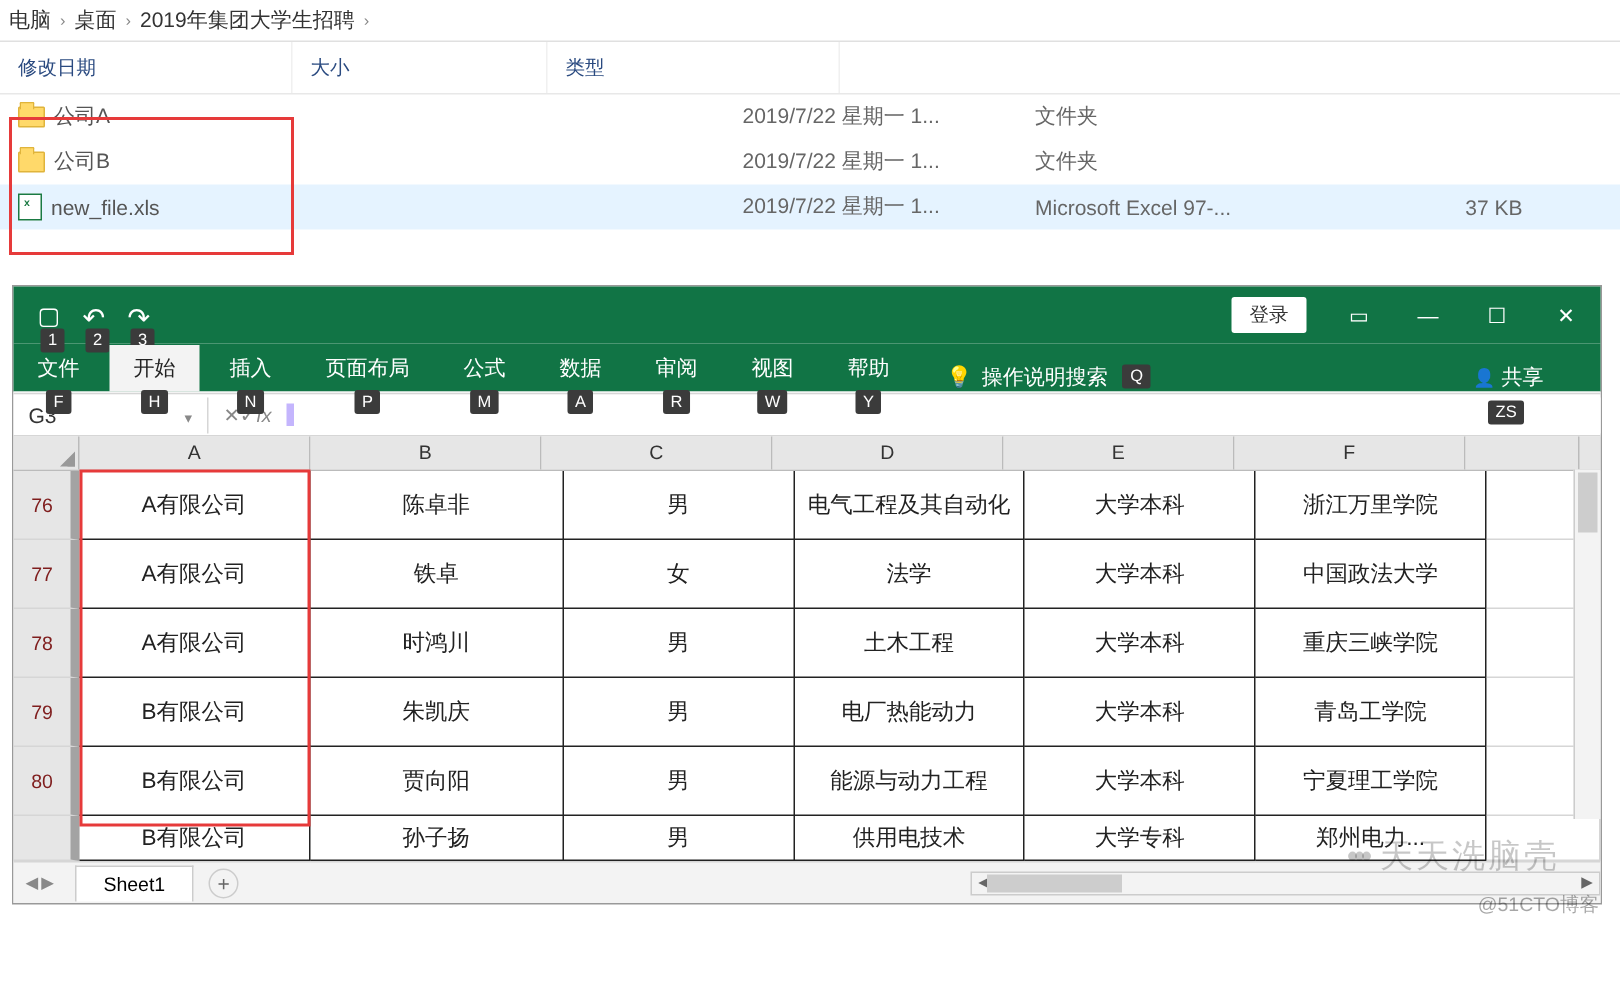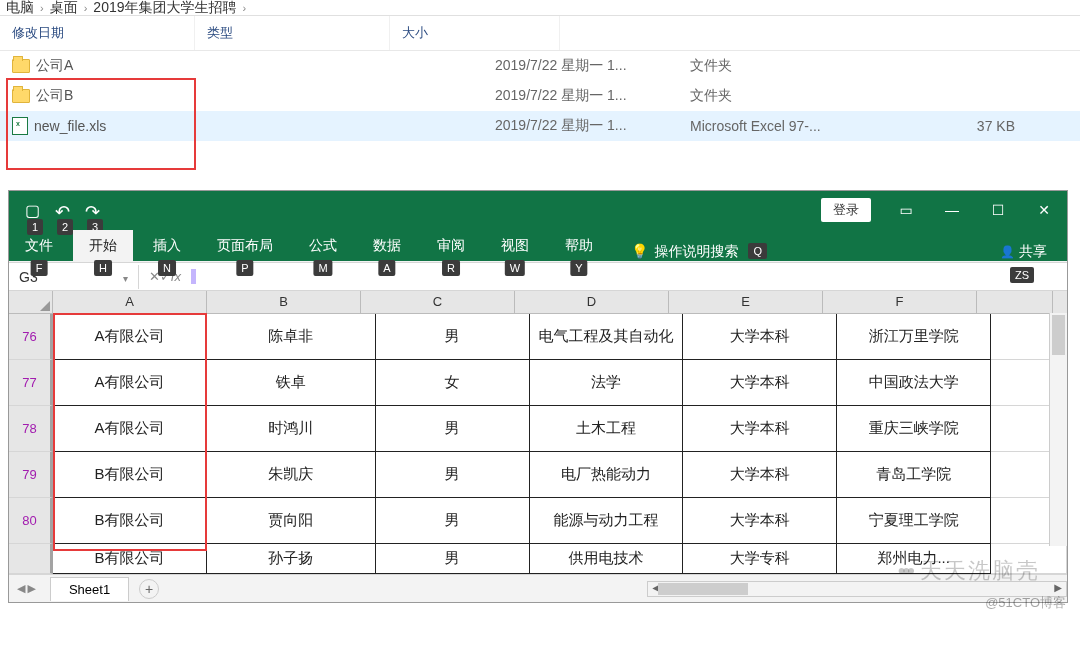--- a/index.html
+++ b/index.html
@@ -1,20 +1,20 @@
 <!DOCTYPE html>
 <html><head>
 <meta charset="utf-8">
 <style>
 * { margin:0; padding:0; box-sizing:border-box; font-family:"Microsoft YaHei","Segoe UI",sans-serif; }
 body { width:1080px; height:658px; background:#fff; overflow:hidden; position:relative; }
 
 
 .explorer { position:absolute; left:0; top:0; width:1080px; }
-.breadcrumb { display:flex; align-items:center; gap:6px; padding:4px 6px; font-size:14px; color:#333; border-bottom:1px solid #e0e0e0; height:16px; }
+.breadcrumb { display:flex; align-items:center; gap:6px; padding:4px 6px; font-size:14px; color:#333; border-bottom:1px solid #e0e0e0; height:28px; }
 .breadcrumb .sep { color:#888; font-size:11px; }
 .headers { display:flex; border-bottom:1px solid #e8e8e8; font-size:13px; color:#2a4a80; background:#fff; }
 .headers .hc { padding:8px 12px; border-right:1px solid #f0f0f0; }
 .hc-sort { margin-left:auto; padding-right:20px; color:#888; font-size:10px; }
 .hc.name { width:495px; position:relative; }
 .hc.date { width:195px; }
 .hc.type { width:195px; }
 .hc.size { width:170px; text-align:left; }
 .filelist { }
 .row { display:flex; align-items:center; height:30px; font-size:14px; color:#555; }
@@ -45,21 +45,21 @@
 .winbtn.min:before{content:"—";}
 .winbtn.max:before{content:"☐";}
 .winbtn.close:before{content:"✕";}
 
 .ribbon-tabs { background:#117445; height:32px; display:flex; align-items:flex-end; gap:4px; color:#fff; font-size:14px;}
 .rtab { padding:7px 16px 6px; position:relative;}
 .rtab.active { background:#f3f3f3; color:#222;}
 .rtab .kb { left:50%; transform:translateX(-50%); top:30px;}
 .bulb { margin-left:18px; display:flex; align-items:flex-start; gap:6px;}
 .bulb:before { content:"💡"; font-size:14px;}
-.share { margin-left:auto; margin-right:20px; position:relative; display:flex; align-items:center; gap:4px;}
+.share { margin-left:auto; margin-right:38px; position:relative; display:flex; align-items:center; gap:4px;}
 .share:before { content:"👤"; font-size:12px;}
 
 .ribbon-body { background:#f3f3f3; height:2px; border-bottom:1px solid #d6d6d6;}
 
 .formula-bar { display:flex; align-items:center; height:28px; border-bottom:1px solid #d6d6d6; background:#fff;}
 .name-box { width:130px; border-right:1px solid #d6d6d6; padding:4px 10px; font-size:14px; color:#333; display:flex; align-items:center; justify-content:space-between;}
 .name-box .dd:after{ content:"▾"; color:#888; font-size:10px;}
 .fx-group { display:flex; align-items:center; padding:0 10px; border-right:5px solid #c4b5fd;}
 .fx-btn { color:#888; font-size:13px; cursor:pointer;}
 .fx-btn.cancel:before{content:"✕";}
@@ -70,21 +70,21 @@
 .grid-wrap { position:relative; }
 .col-headers { display:flex; background:#e6e6e6; border-bottom:1px solid #bbb;}
 .corner { width:44px; height:22px; border-right:1px solid #bbb; background:#e6e6e6; position:relative;}
 .corner:after{content:""; position:absolute; right:2px; bottom:2px; border:5px solid transparent; border-right-color:#999; border-bottom-color:#999;}
 .ch { height:22px; border-right:1px solid #bbb; text-align:center; font-size:13px; color:#333; line-height:22px; background:#e6e6e6;}
 .ch.A{width:154px;} .ch.B{width:154px;} .ch.C{width:154px;} .ch.D{width:154px;} .ch.E{width:154px;} .ch.F{width:154px;} .ch.G{width:76px;}
 
 .grid-rows { }
 .grow { display:flex; height:46px;}
 .grow.short { height:30px;}
-.rh { width:44px; border-right:3px solid #a3a3a3; border-bottom:1px solid #d6d6d6; background:#e6e6e6; text-align:center; font-size:13px; color:#a21caf; display:flex; align-items:center; justify-content:center;}
+.rh { width:44px; border-right:6px solid #a3a3a3; border-bottom:1px solid #d6d6d6; background:#e6e6e6; text-align:center; font-size:13px; color:#7f1d1d; display:flex; align-items:center; justify-content:center;}
 .cell { border-right:1px solid #222; border-bottom:1px solid #222; display:flex; align-items:center; justify-content:center; font-size:15px; color:#222; overflow:hidden; white-space:nowrap;}
 .cell.A{width:154px;} .cell.B{width:169px;} .cell.C{width:154px;} .cell.D{width:154px;} .cell.E{width:154px;} .cell.F{width:154px;}
 .cell.G{width:76px; border:none; border-bottom:1px solid #d6d6d6; border-right:1px solid #d6d6d6;}
 
 .redbox2 { position:absolute; border:2px solid #e63a3a; pointer-events:none; left:44px; top:22px; width:154px; height:238px; }
 
 .sheet-tabs { display:flex; align-items:center; height:28px; background:#f3f3f3; border-top:1px solid #d6d6d6; font-size:13px; position:relative;}
 .st-nav { display:flex; gap:2px; padding:0 8px;}
 .st-nav span { color:#888; cursor:pointer; font-size:11px;}
 .st-tab { background:#fff; border:1px solid #ccc; border-bottom:none; padding:4px 18px; margin-left:6px;}
@@ -108,22 +108,22 @@
   <div class="breadcrumb">
     <span>电脑</span>
     <span class="sep">›</span>
     <span>桌面</span>
     <span class="sep">›</span>
     <span>2019年集团大学生招聘</span>
     <span class="sep">›</span>
   </div>
   <div class="headers">
     <div class="hc date">修改日期</div>
+    <div class="hc size">大小</div>
     <div class="hc type">类型</div>
-    <div class="hc size">大小</div>
   </div>
   <div class="filelist">
     <div class="row">
       <div class="c-name">
           <span class="folder-icon"></span>
           <span>公司A</span>
         </div>
       <div class="c-date">2019/7/22 星期一 1...</div>
       <div class="c-type">文件夹</div>
       <div class="c-size"></div>

